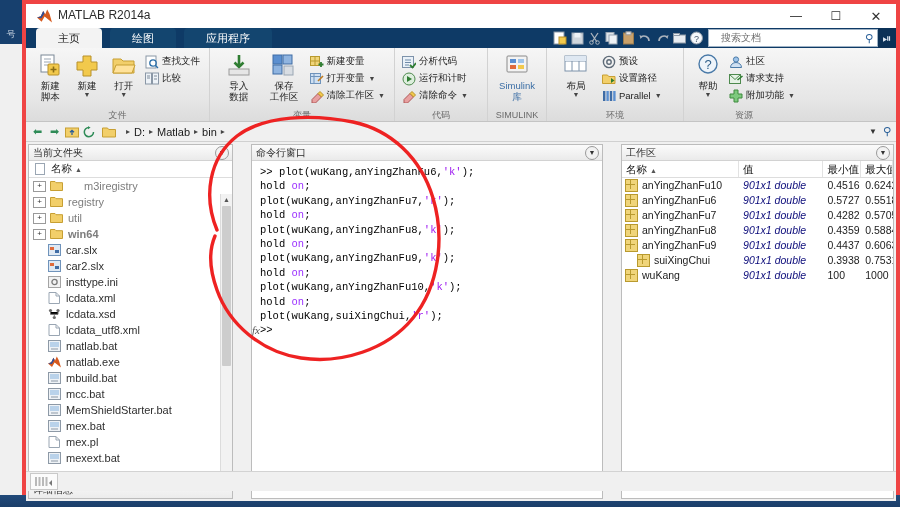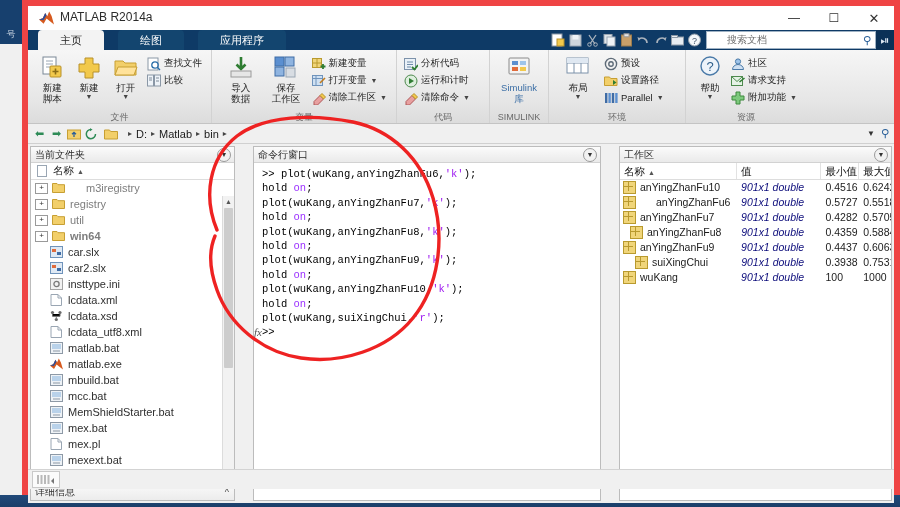--- a/index.html
+++ b/index.html
@@ -17,45 +17,45 @@
     background:#e9edf2;border-right:1px solid #9aa7b5;}
   .behind-title{position:absolute;left:0;top:0;width:22px;height:24px;background:#17406e;}
   .behind-tabstrip{position:absolute;left:0;top:24px;width:22px;height:20px;
      background:#17406e;color:#cdd9e6;font-size:9px;line-height:20px;text-align:center;}
   .behind-body{position:absolute;left:0;top:44px;width:22px;height:451px;background:#f0f0f0;}
   .desktop-bottom{position:absolute;left:0;top:495px;width:900px;height:12px;
     background:linear-gradient(180deg,#214a7a 0%,#1b3e69 100%);}
 
   
   .win{position:absolute;left:22px;top:0;width:878px;height:495px;background:#4c1d95;
-       border:6px solid #ef4444;box-sizing:border-box;}
+       border:4px solid #ef4444;box-sizing:border-box;}
 
   
   .titlebar{position:relative;height:24px;background:#ffffff;
             border-bottom:0px solid #d8d8d8;}
   .title-icon{position:absolute;left:11px;top:5px;width:15px;height:14px;}
   .title-text{position:absolute;left:32px;top:4px;font-size:12px;color:#2b2b2b;
               font-family:"Liberation Sans",sans-serif;}
   .wbtns{position:absolute;right:0;top:0;height:24px;display:flex;}
   .wbtn{width:40px;height:24px;display:flex;align-items:center;justify-content:center;
         color:#333;font-size:12px;}
   .wbtn.close{font-size:13px;}
 
   
   .tabstrip{position:relative;height:20px;background:#0e3a66;}
-  .tabs{position:absolute;left:10px;top:0;display:flex;gap:14px;justify-content:space-between;}
+  .tabs{position:absolute;left:10px;top:0;display:flex;gap:8px;justify-content:space-between;}
   .tab{height:20px;line-height:20px;padding:0 22px;font-size:11px;color:#ffffff;
        background:#13456f;border-top-left-radius:4px;border-top-right-radius:4px;}
   .tab.active{background:#f3f3f3;color:#1b1b1b;}
   .qat{position:absolute;right:0;top:0;height:20px;display:flex;align-items:center;}
   .qat-icons{display:flex;align-items:center;gap:2px;padding-right:4px;}
   .qicon{width:15px;height:14px;border-radius:2px;display:block;}
   .searchbox{width:168px;height:16px;background:#fff;border:1px solid #9fb2c4;
      display:flex;align-items:center;position:relative;}
-  .searchbox span{font-size:10px;color:#6d6d6d;padding-left:20px;}
+  .searchbox span{font-size:10px;color:#6d6d6d;padding-left:12px;}
   .searchbox .mag{position:absolute;right:4px;top:2px;color:#2a6099;font-size:11px;}
   .qat-end{width:18px;height:20px;display:flex;align-items:center;justify-content:center;
      color:#dfe9f3;font-size:11px;background:#0b3157;}
 
   
   .ribbon{position:relative;height:73px;
      background:linear-gradient(180deg,#f6f6f6 0%,#e6e6e6 70%,#dcdcdc 100%);
      border-bottom:1px solid #c4c4c4;display:flex;}
   .rgroup{position:relative;display:flex;flex-direction:column;justify-content:flex-start;
      border-right:1px solid #d2d2d2;height:73px;}
@@ -826,39 +826,39 @@
               <div class="ws-row">
                 <span class="c c-name" style="display: flex; align-items: center; padding-left: 0px;">
                   <span class="var-ico"></span>
                   <span>anYingZhanFu10</span>
                 </span>
                 <span class="c c-val italic">901x1 double</span>
                 <span class="c c-min">0.4516</span>
                 <span class="c c-max">0.6242</span>
               </div>
               <div class="ws-row">
-                <span class="c c-name" style="display: flex; align-items: center; padding-left: 0px; gap: 16px;">
+                <span class="c c-name" style="display: flex; align-items: center; padding-left: 0px;">
                   <span class="var-ico"></span>
                   <span>anYingZhanFu6</span>
                 </span>
                 <span class="c c-val italic">901x1 double</span>
                 <span class="c c-min">0.5727</span>
                 <span class="c c-max">0.5518</span>
               </div>
               <div class="ws-row">
                 <span class="c c-name" style="display: flex; align-items: center; padding-left: 0px;">
                   <span class="var-ico"></span>
                   <span>anYingZhanFu7</span>
                 </span>
                 <span class="c c-val italic">901x1 double</span>
                 <span class="c c-min">0.4282</span>
                 <span class="c c-max">0.5705</span>
               </div>
               <div class="ws-row">
-                <span class="c c-name" style="display: flex; align-items: center; padding-left: 7px;">
+                <span class="c c-name" style="display: flex; align-items: center; padding-left: 0px;">
                   <span class="var-ico"></span>
                   <span>anYingZhanFu8</span>
                 </span>
                 <span class="c c-val italic">901x1 double</span>
                 <span class="c c-min">0.4359</span>
                 <span class="c c-max">0.5884</span>
               </div>
               <div class="ws-row">
                 <span class="c c-name" style="display: flex; align-items: center; padding-left: 0px;">
                   <span class="var-ico"></span>

